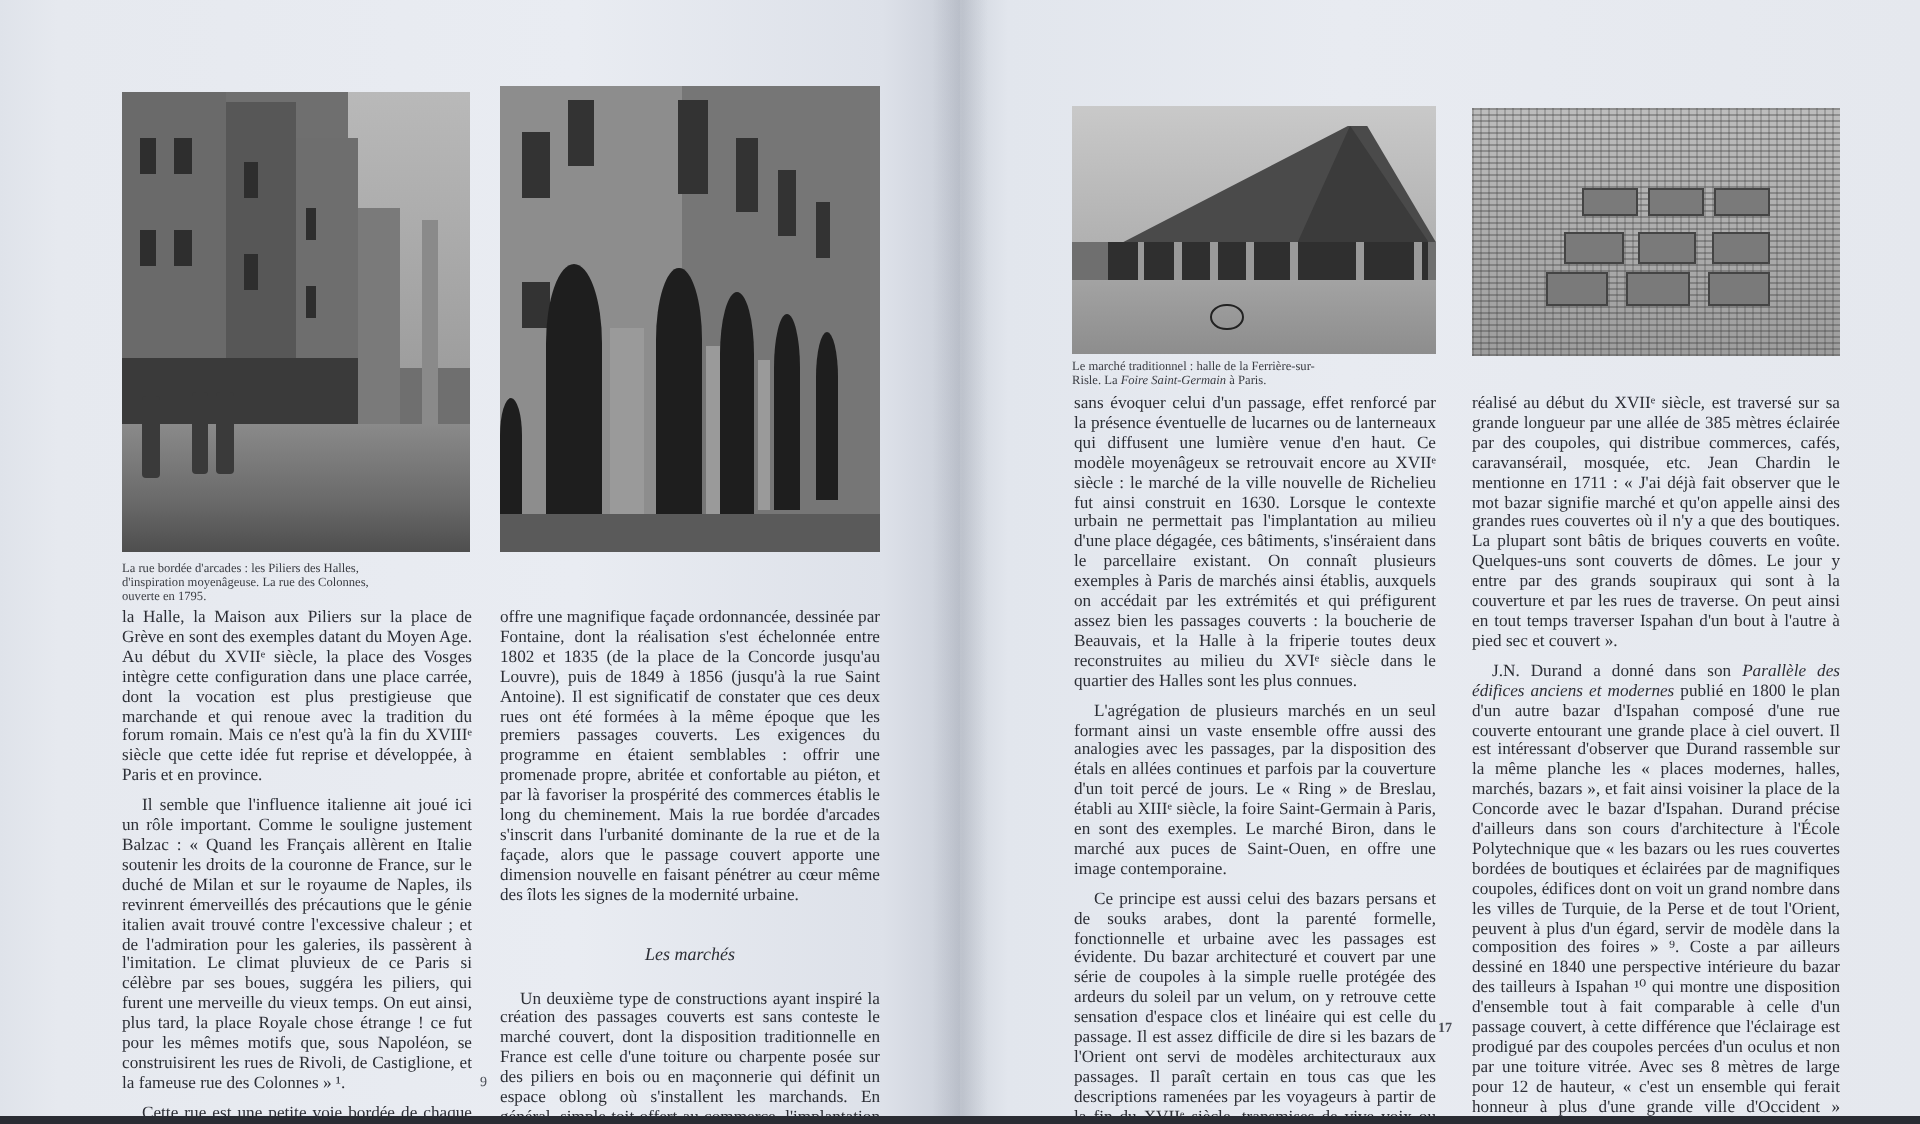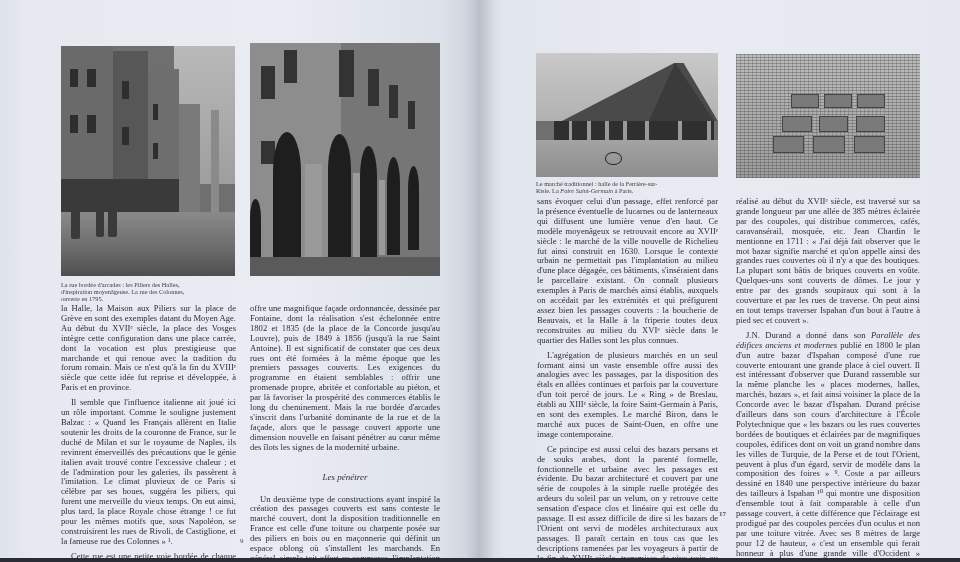--- a/index.html
+++ b/index.html
@@ -129,21 +129,21 @@
   </div>
 
   <div class="col" style="left:61px; top:304px; width:175px;">
     <p class="noindent">la Halle, la Maison aux Piliers sur la place de Grève en sont des exemples datant du Moyen Age. Au début du XVIIᵉ siècle, la place des Vosges intègre cette configuration dans une place carrée, dont la vocation est plus prestigieuse que marchande et qui renoue avec la tradition du forum romain. Mais ce n'est qu'à la fin du XVIIIᵉ siècle que cette idée fut reprise et développée, à Paris et en province.</p>
     <p>Il semble que l'influence italienne ait joué ici un rôle important. Comme le souligne justement Balzac : « Quand les Français allèrent en Italie soutenir les droits de la couronne de France, sur le duché de Milan et sur le royaume de Naples, ils revinrent émerveillés des précautions que le génie italien avait trouvé contre l'excessive chaleur ; et de l'admiration pour les galeries, ils passèrent à l'imitation. Le climat pluvieux de ce Paris si célèbre par ses boues, suggéra les piliers, qui furent une merveille du vieux temps. On eut ainsi, plus tard, la place Royale chose étrange ! ce fut pour les mêmes motifs que, sous Napoléon, se construisirent les rues de Rivoli, de Castiglione, et la fameuse rue des Colonnes » ¹.</p>
     <p>Cette rue est une petite voie bordée de chaque côté d'arcades portées par des colonnes de style toscan. Elle fut ouverte en 1791, antérieurement donc à la campagne d'Italie. La rue de Rivoli est postérieure, puisque sa création a été l'objet d'un arrêté pris le 21 avril 1802. Elle</p>
   </div>
 
   <div class="col" style="left:250px; top:304px; width:190px;">
     <p class="noindent">offre une magnifique façade ordonnancée, dessinée par Fontaine, dont la réalisation s'est échelonnée entre 1802 et 1835 (de la place de la Concorde jusqu'au Louvre), puis de 1849 à 1856 (jusqu'à la rue Saint Antoine). Il est significatif de constater que ces deux rues ont été formées à la même époque que les premiers passages couverts. Les exigences du programme en étaient semblables : offrir une promenade propre, abritée et confortable au piéton, et par là favoriser la prospérité des commerces établis le long du cheminement. Mais la rue bordée d'arcades s'inscrit dans l'urbanité dominante de la rue et de la façade, alors que le passage couvert apporte une dimension nouvelle en faisant pénétrer au cœur même des îlots les signes de la modernité urbaine.</p>
-    <div class="section-title">Les pénétrer</div>
+    <div class="section-title">Les marchés</div>
     <p>Un deuxième type de constructions ayant inspiré la création des passages couverts est sans conteste le marché couvert, dont la disposition traditionnelle en France est celle d'une toiture ou charpente posée sur des piliers en bois ou en maçonnerie qui définit un espace oblong où s'installent les marchands. En général, simple toit offert au commerce, l'implantation de deux files centrales de poteaux crée parfois un effet de perspective qui n'est pas</p>
   </div>
 
   <div class="folio" style="left:240px; top:537px;">9</div>
 </div>
 
 <div class="page page-right">
 
   <div class="photo" style="left:56px; top:53px; width:182px; height:124px;">
     <div class="p3-sky"></div>

